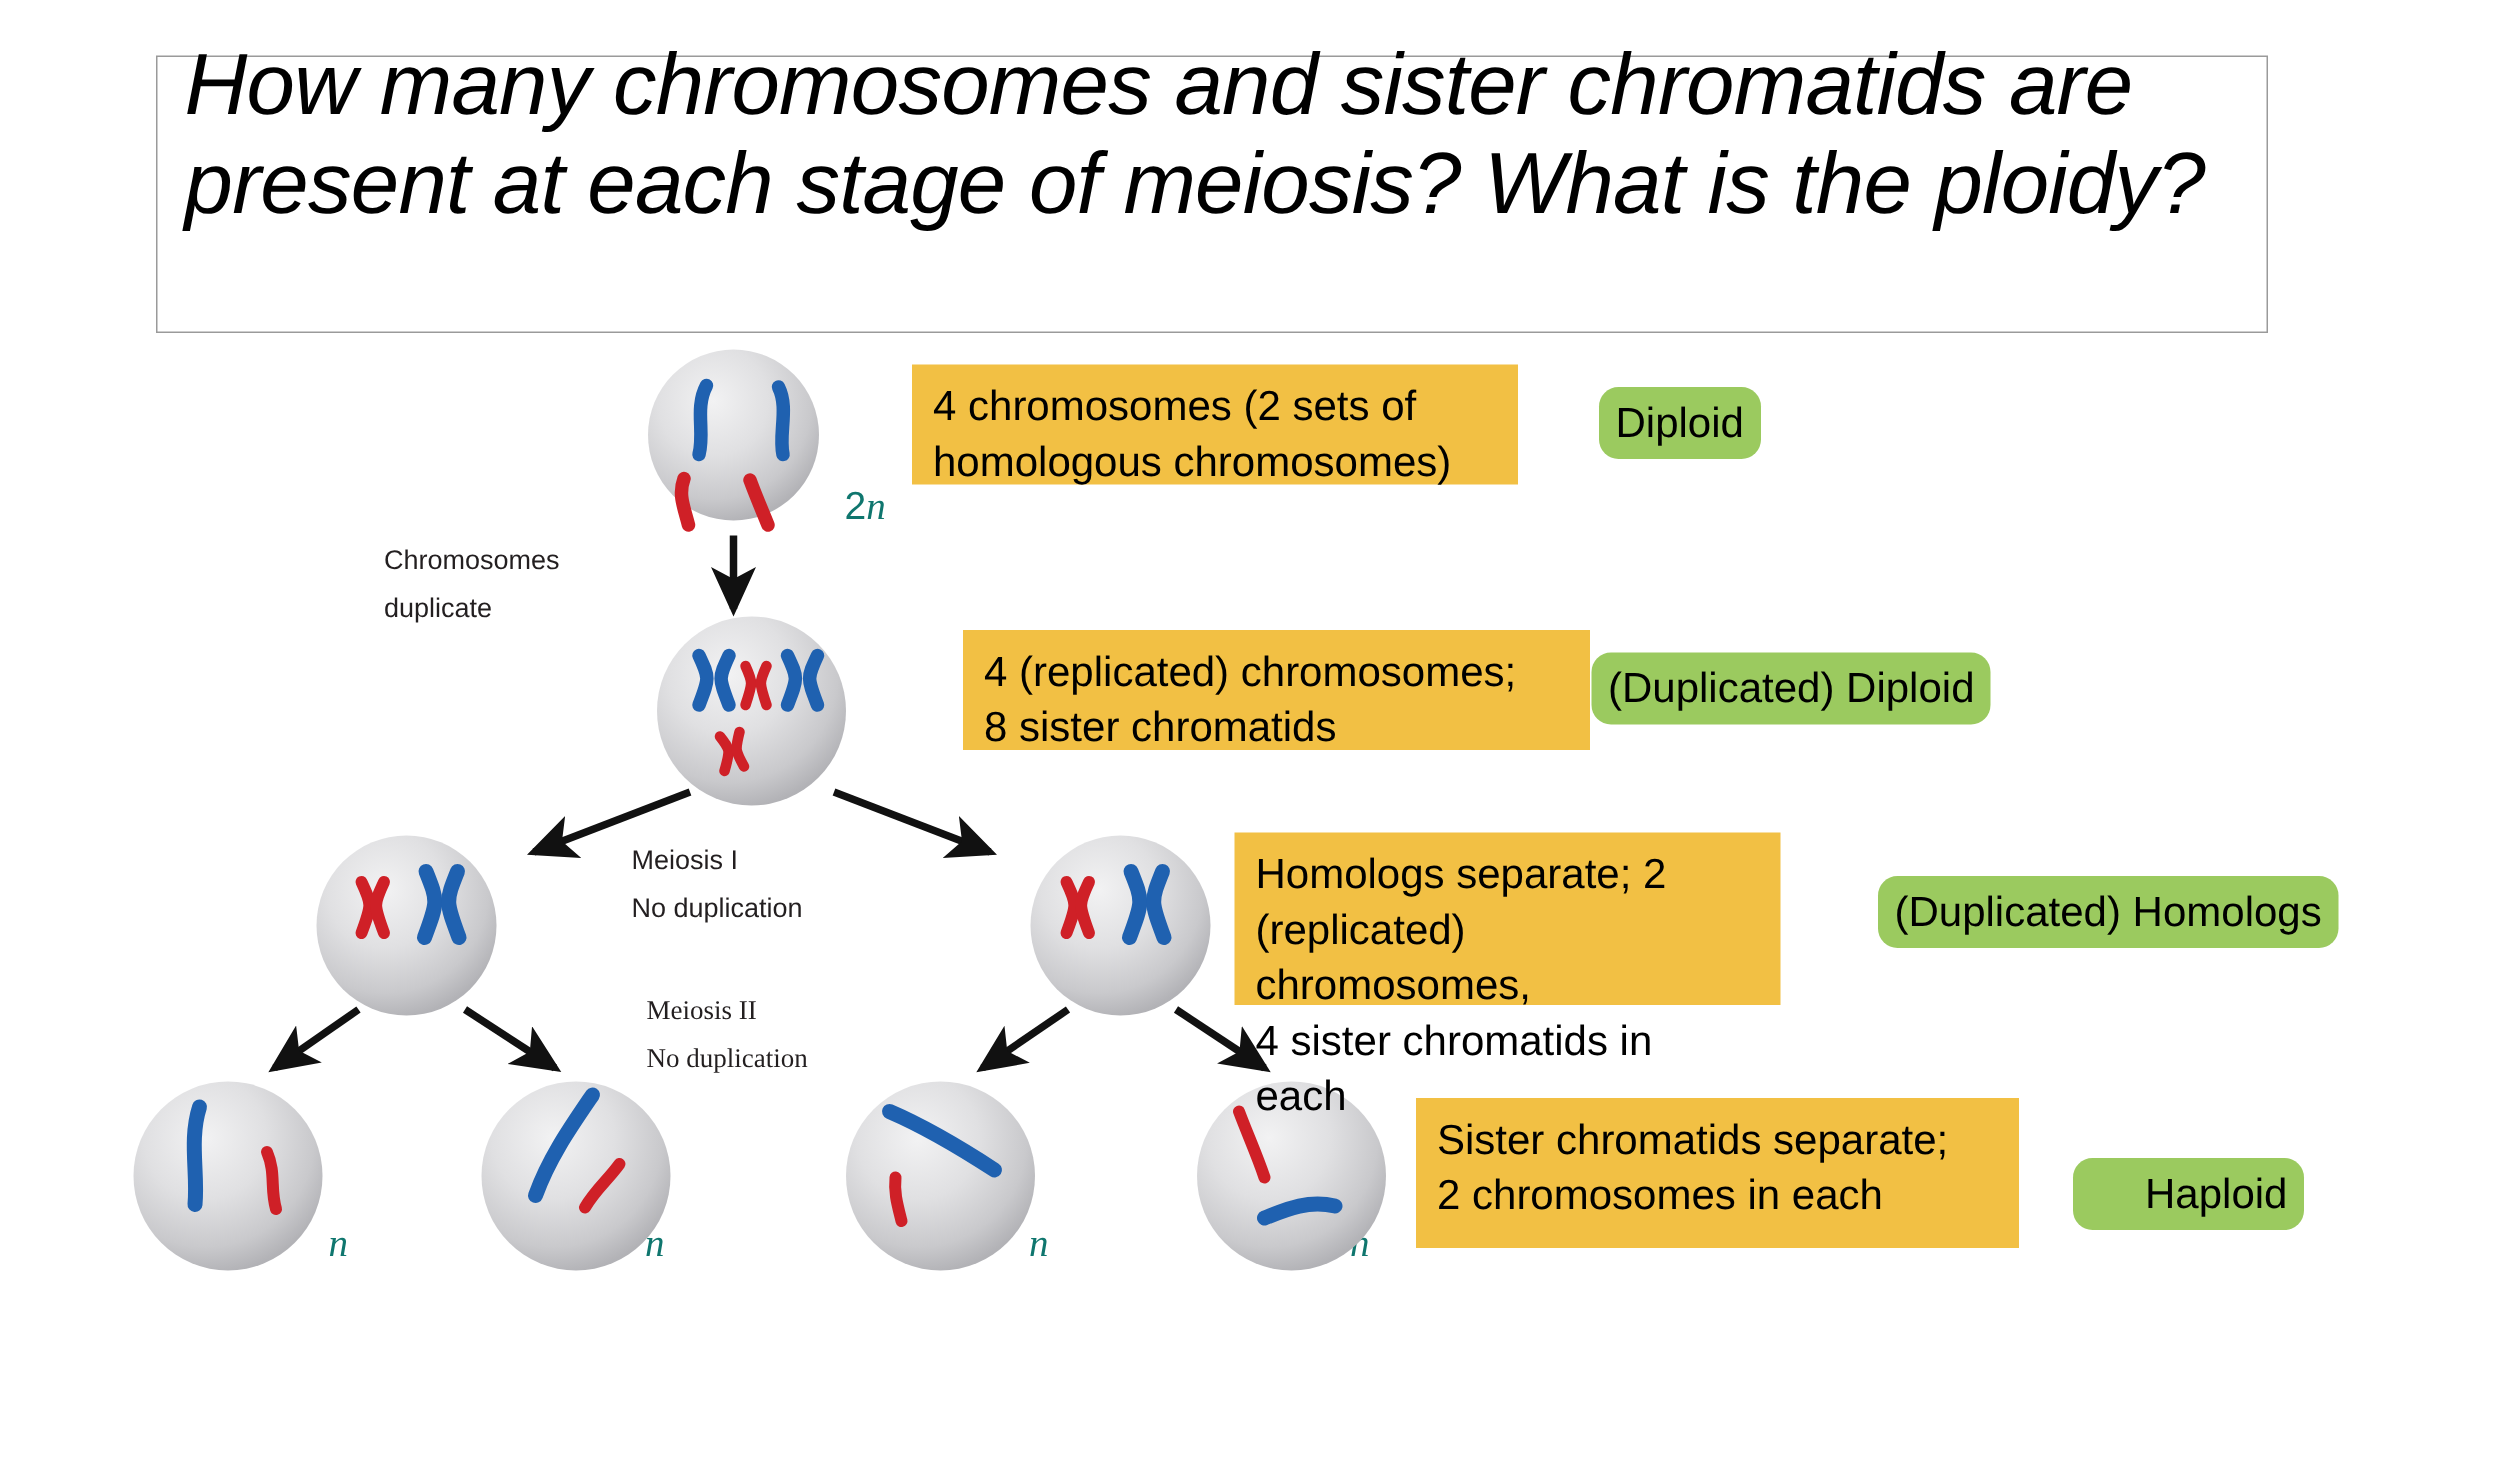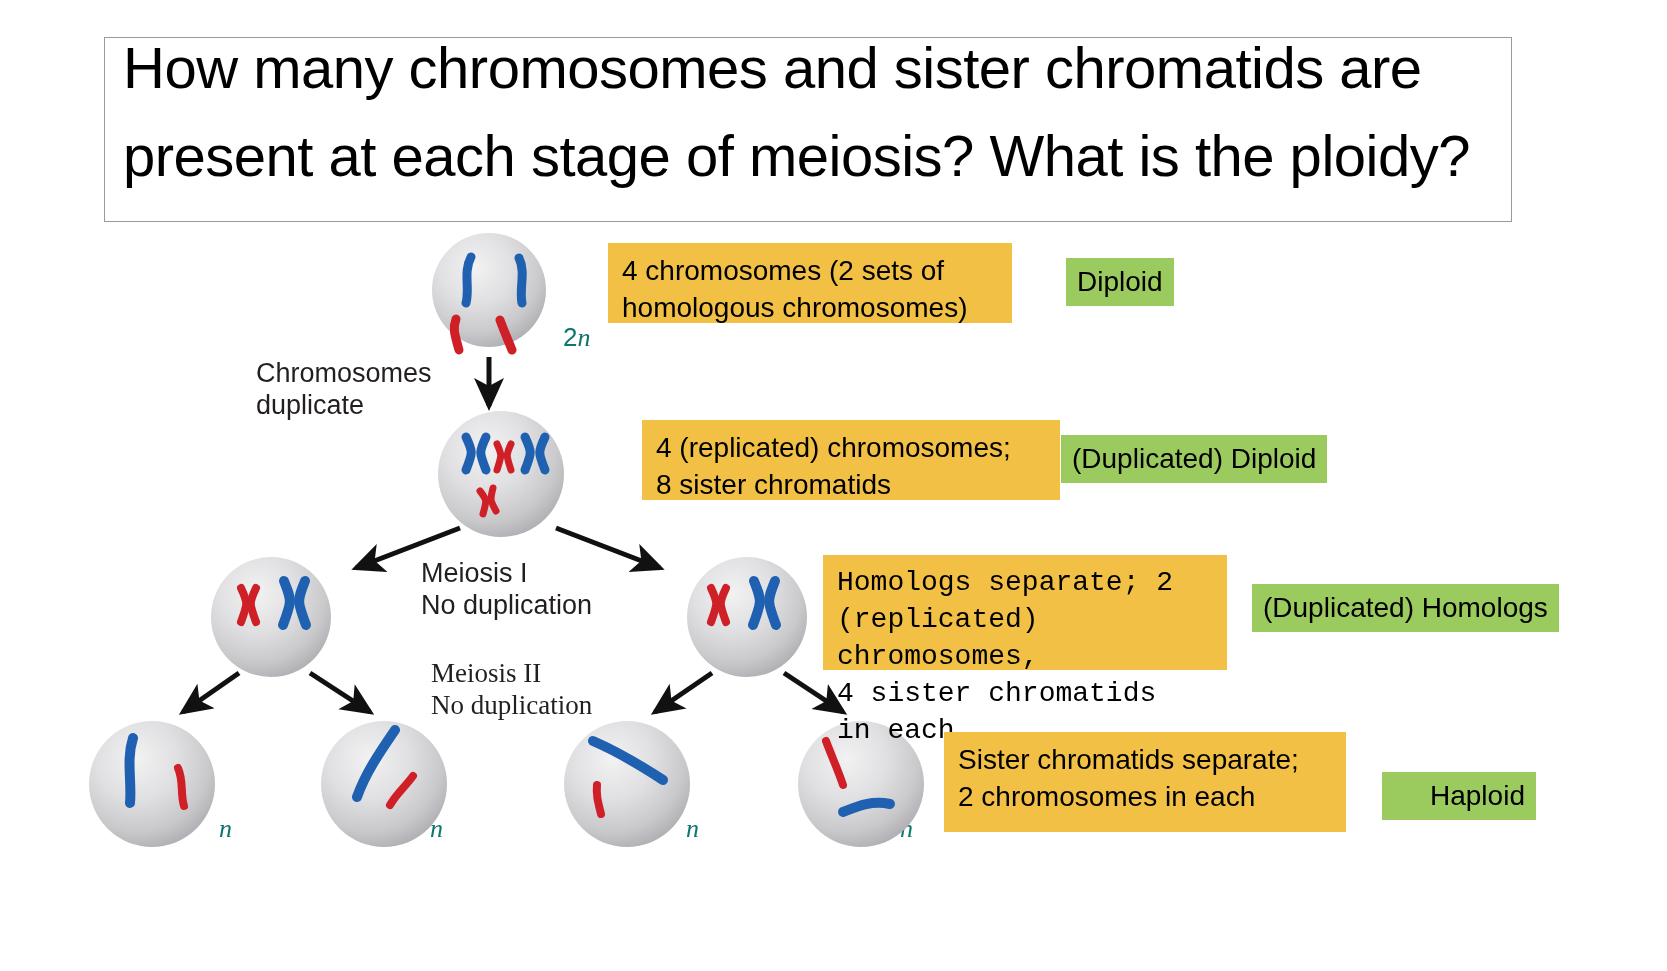--- a/index.html
+++ b/index.html
@@ -26,40 +26,41 @@
     box-sizing: border-box;
     background: #ffffff;
     z-index: 5;
   }
   #title-text {
     position: absolute;
     left: 18px;
     top: -14px;
     width: 1380px;
     font-size: 58px;
-    line-height: 88px;
+    line-height: 66px;
     color: #000000;
     font-family: "Liberation Sans", sans-serif;
     letter-spacing: -0.5px;
     white-space: pre-wrap;
+    font-style: italic;
   }
 
   
   #diagram {
     position: absolute;
     left: 0;
     top: 0;
     width: 1667px;
     height: 971px;
     z-index: 1;
   }
   .diagram-label {
     position: absolute;
     color: #231f20;
-    font-size: 27px;
+    font-size: 18px;
     line-height: 32px;
     font-family: "Liberation Sans", sans-serif;
     white-space: pre-line;
   }
   .ploidy-n {
     position: absolute;
     color: #0f766e;
     font-size: 26px;
     font-style: italic;
     font-family: "Liberation Serif", serif;
@@ -86,28 +87,29 @@
     position: absolute;
     background: #9bca5f;
     color: #000000;
     font-size: 28px;
     line-height: 36px;
     font-family: "Liberation Sans", sans-serif;
     padding: 6px 11px;
     box-sizing: border-box;
     white-space: nowrap;
     z-index: 6;
+    border-radius: 13px;
   }
 
   
   #callout-1 { left: 608px; top: 243px;  width: 404px; height: 80px; }
   #tag-1     { left: 1066px; top: 258px; }
   #callout-2 { left: 594px; top: 420px;  width: 418px; height: 80px; margin-left: 48px; }
   #tag-2     { left: 1061px; top: 435px; }
-  #callout-3 { left: 823px; top: 555px;  width: 404px; height: 115px; font-family: Liberation Mono, monospace; }
+  #callout-3 { left: 823px; top: 555px;  width: 364px; height: 115px; }
   #tag-3     { left: 1252px; top: 584px; }
   #callout-4 { left: 944px; top: 732px;  width: 402px; height: 100px; }
   #tag-4     { left: 1382px; top: 772px; padding-left: 48px; }
 
   
   #lbl-duplicate { left: 256px; top: 357px; }
   #lbl-meiosis-1 { left: 421px; top: 557px; }
   #lbl-meiosis-2 { left: 431px; top: 657px; font-family: Liberation Serif, serif; }
 
   #n-top    { left: 563px; top: 322px; }

